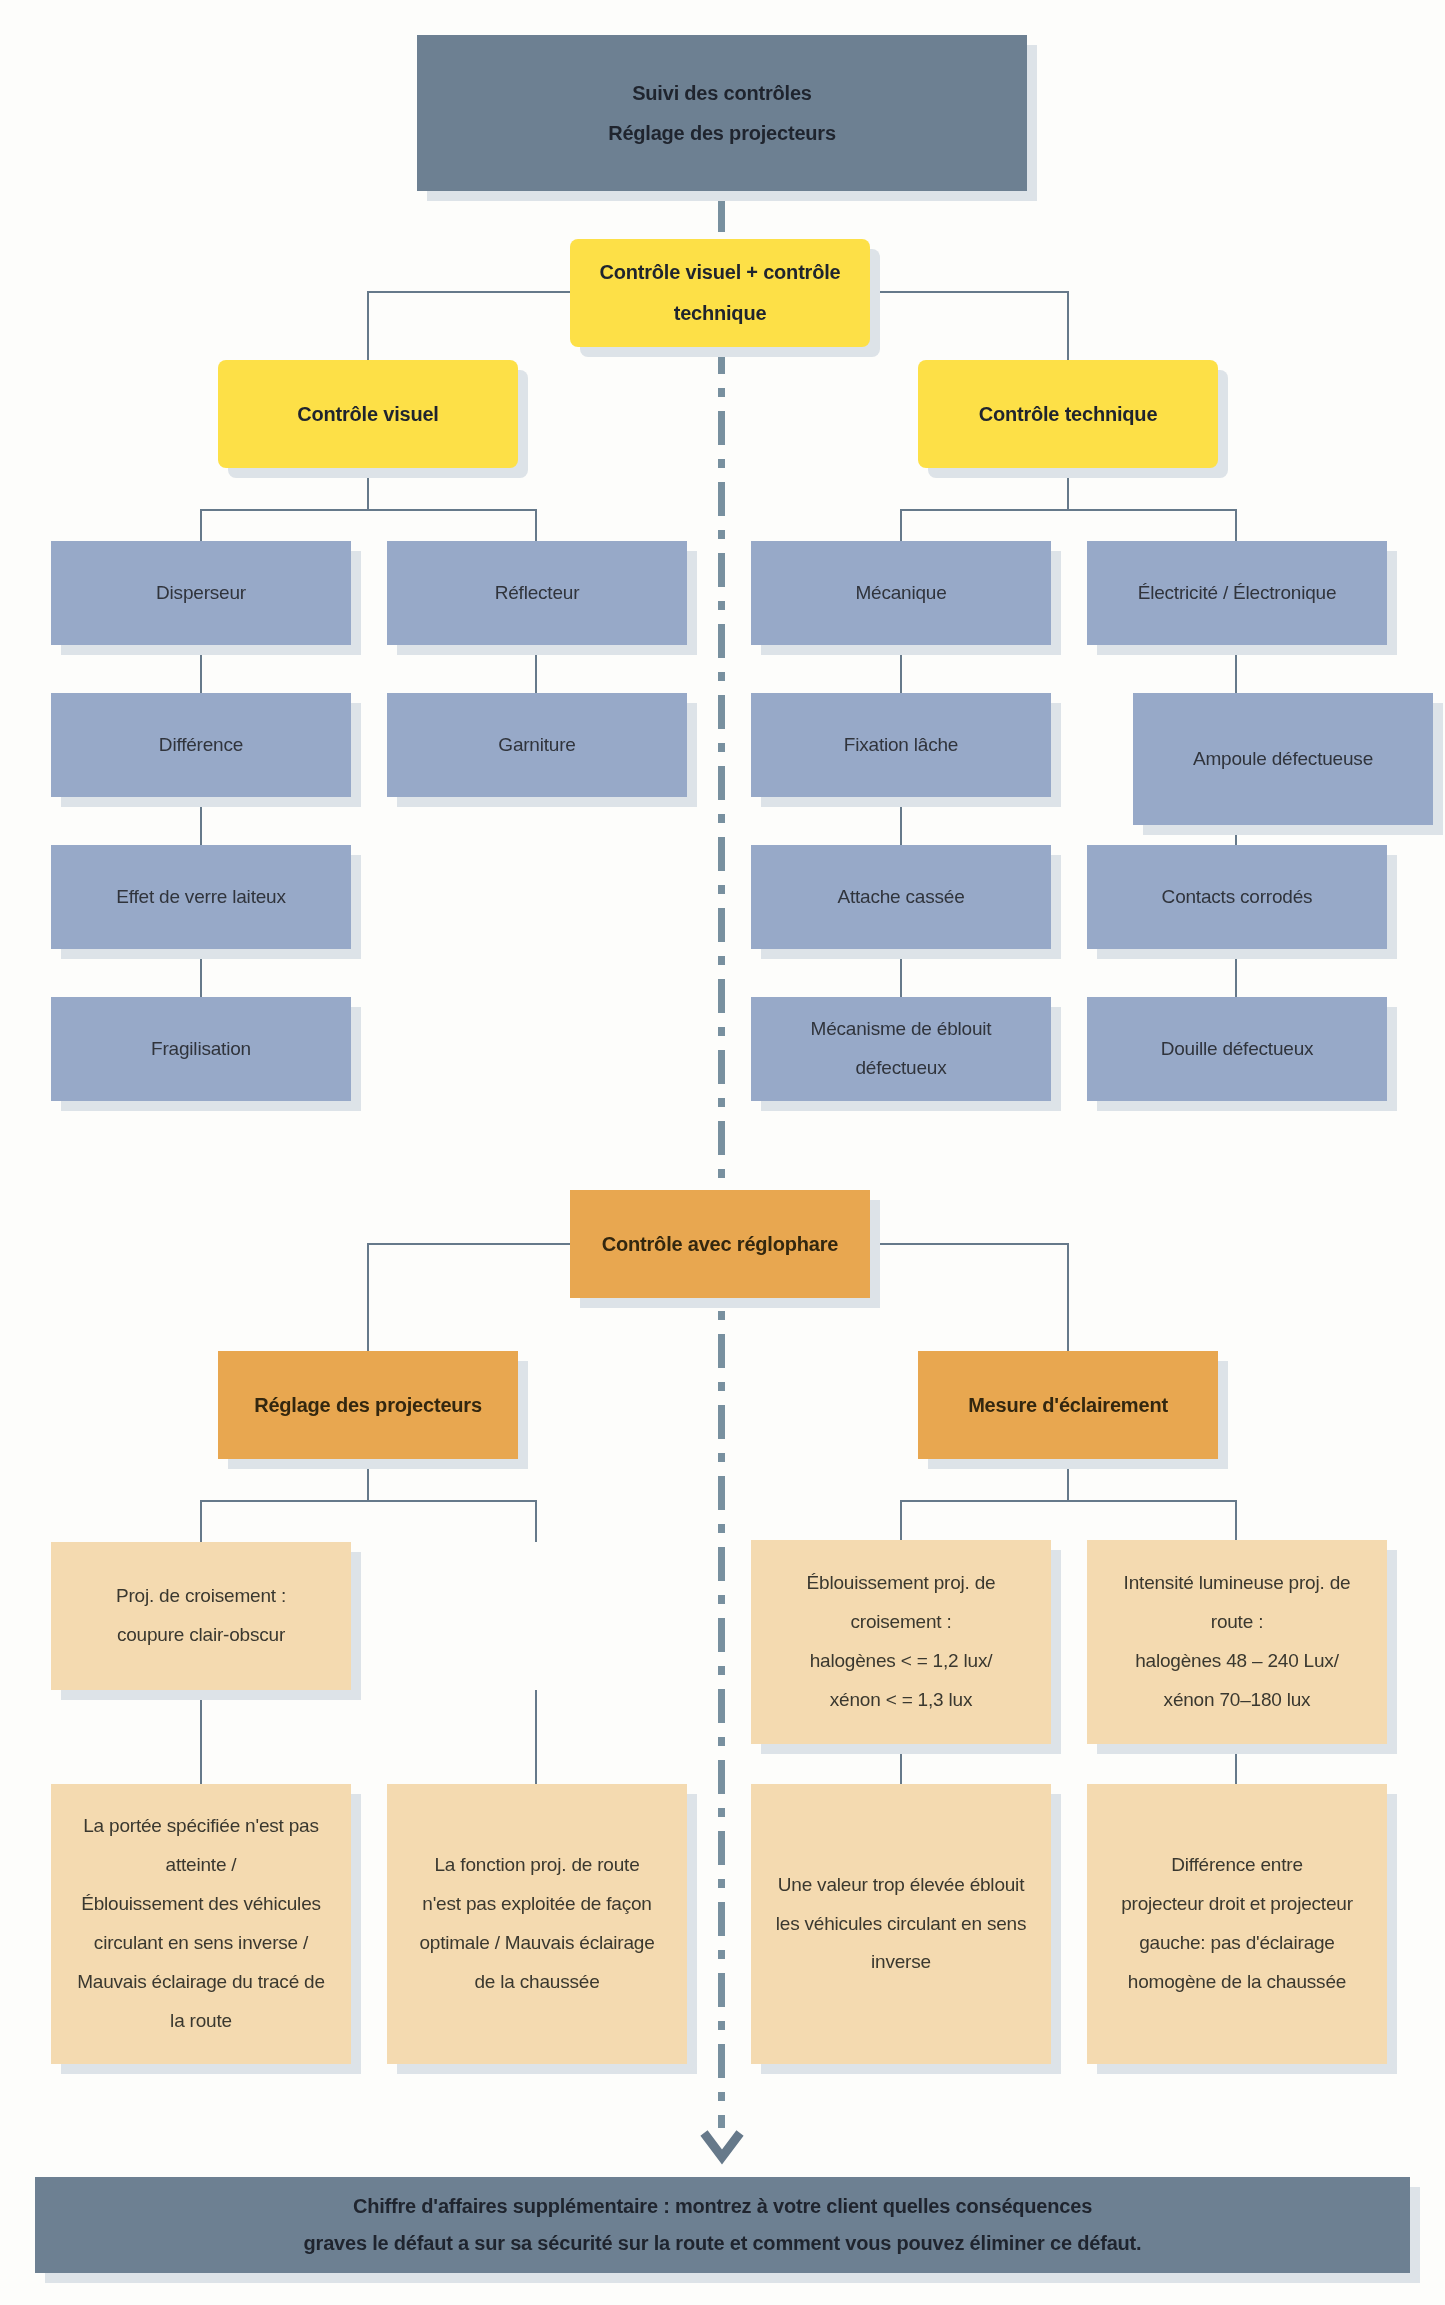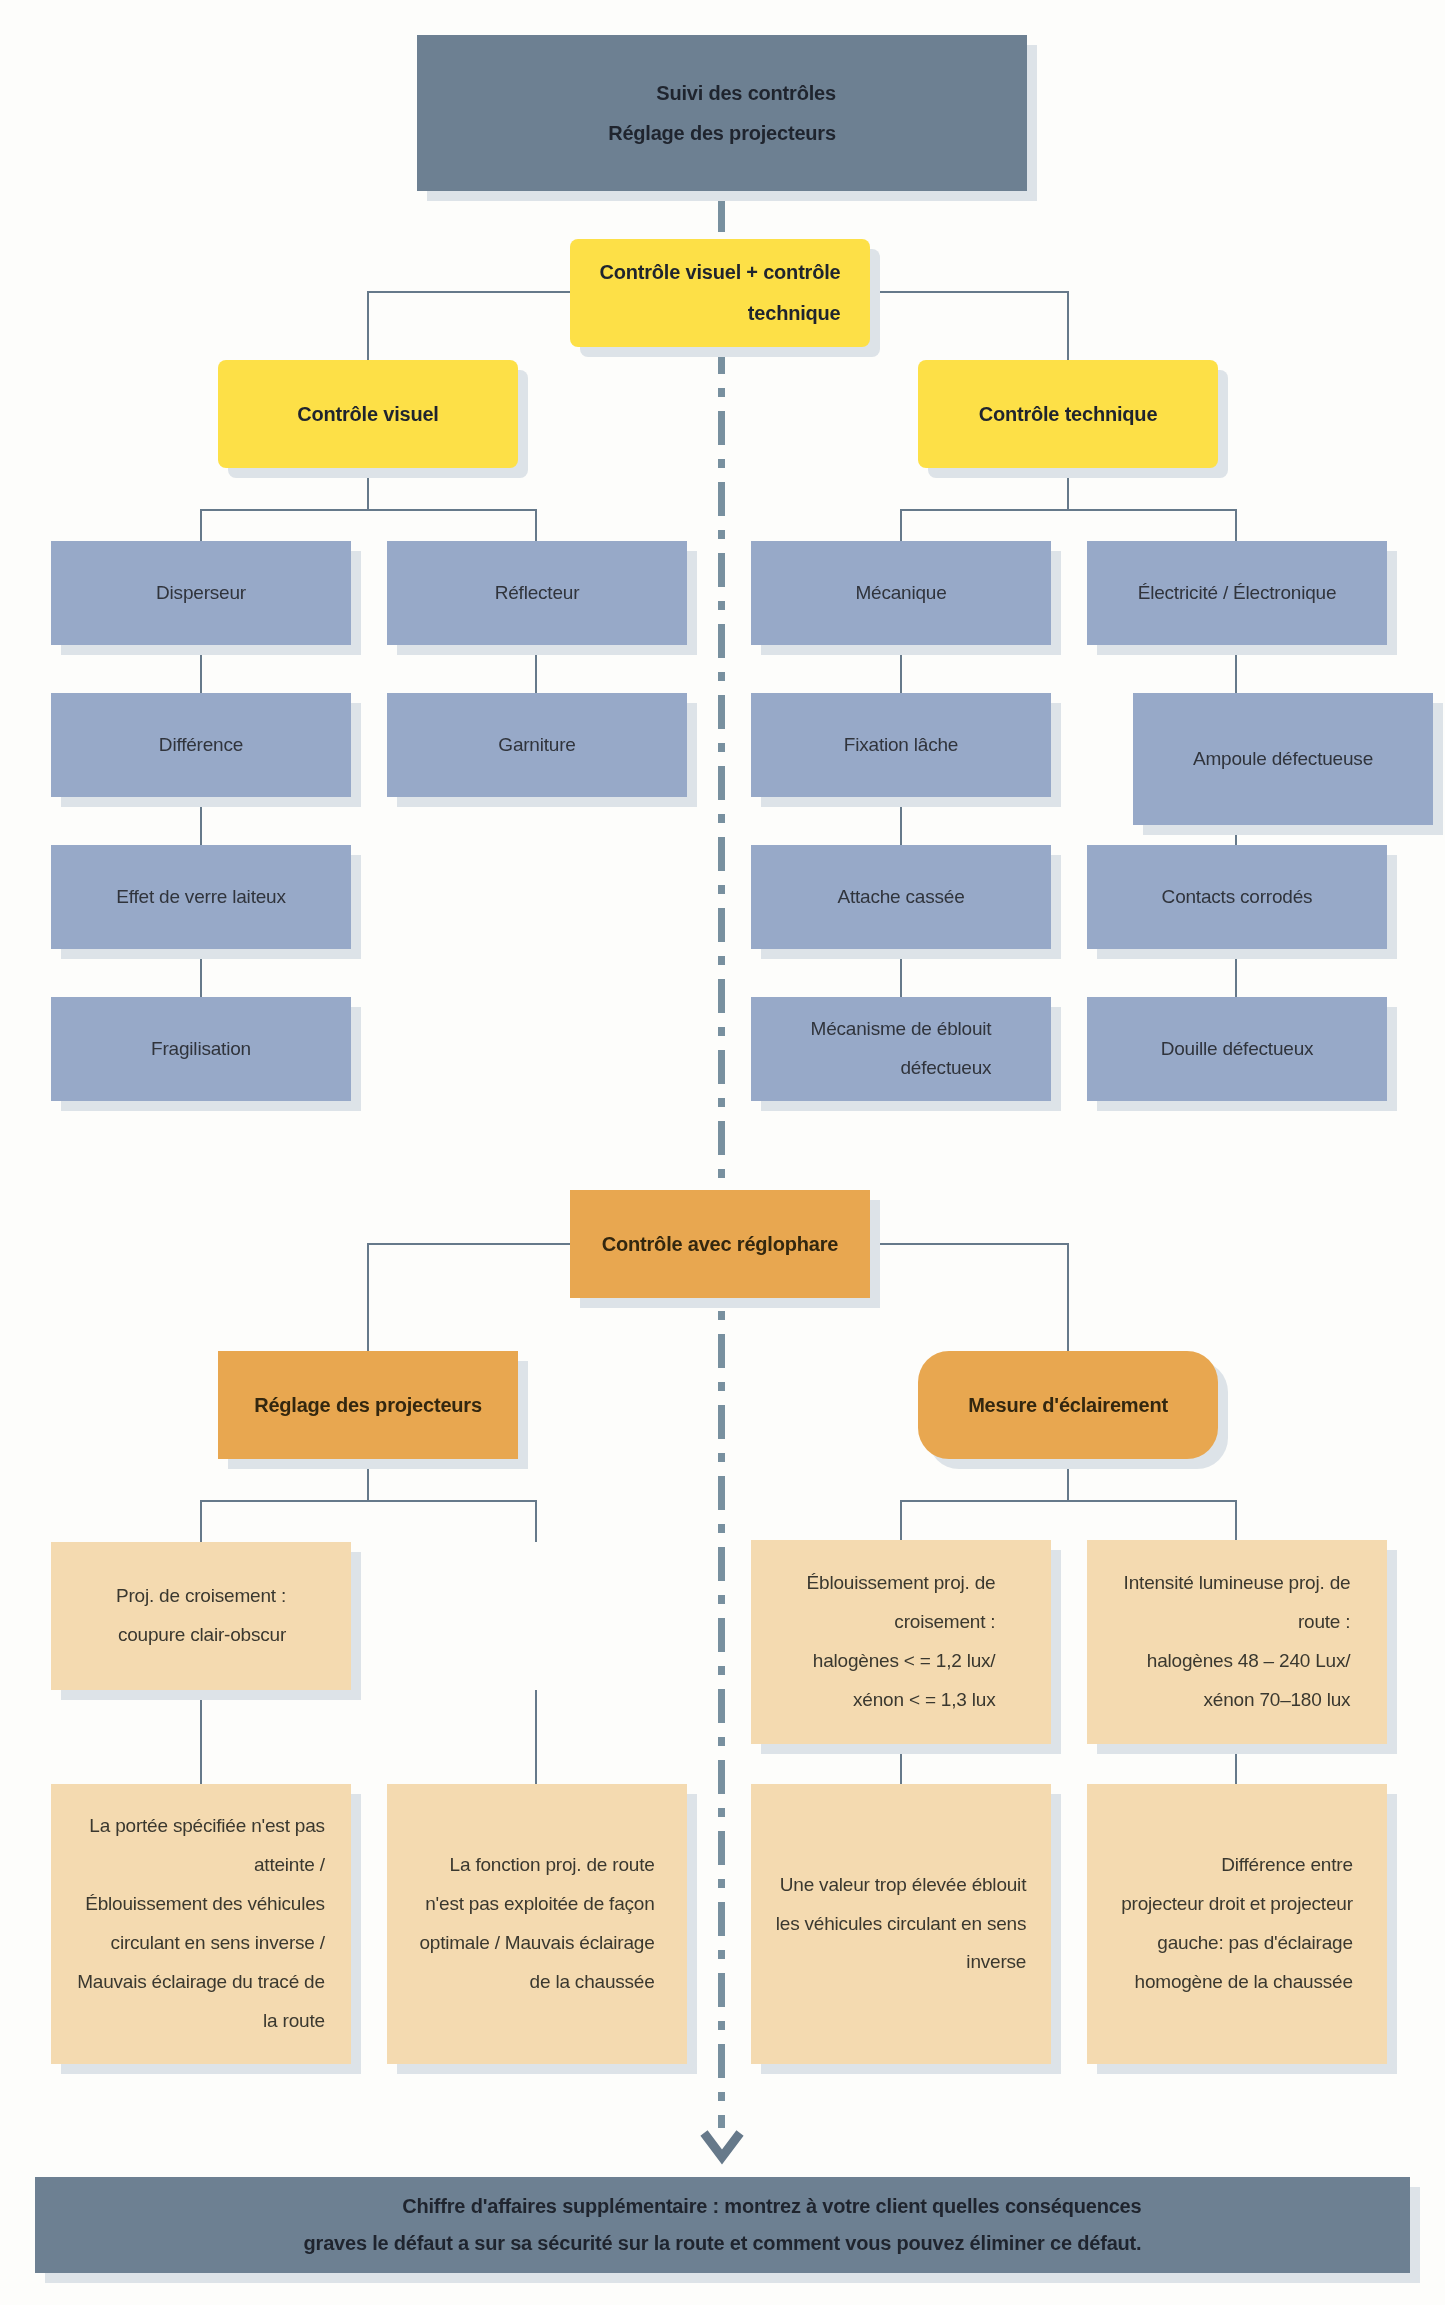--- a/index.html
+++ b/index.html
@@ -6,21 +6,21 @@
   #canvas{
     position:relative;
     width:1445px;height:2305px;
     background:#fdfdfb;
     font-family:"Liberation Sans","DejaVu Sans",sans-serif;
     overflow:hidden;
   }
   .bx{
     position:absolute;
     display:flex;align-items:center;justify-content:center;
-    text-align:right;
+    text-align:center;
     white-space:pre-line;
     box-shadow:10px 10px 0 0 #dde3e8;
     font-size:19px;line-height:2.05;
     color:#30343c;
     letter-spacing:-0.2px;
     box-sizing:border-box;
     padding:4px 8px;
   }
   .b{font-weight:bold;font-size:20px;color:#1f242e;}
   .slate{background:#6d8092;}
@@ -112,21 +112,21 @@
   <div class="bx lb" style="left:751px;top:845px;width:300px;height:104px;">Attache cassée</div>
   <div class="bx lb" style="left:1087px;top:845px;width:300px;height:104px;">Contacts corrodés</div>
 
   <div class="bx lb" style="left:51px;top:997px;width:300px;height:104px;">Fragilisation</div>
   <div class="bx lb" style="left:751px;top:997px;width:300px;height:104px;">Mécanisme de éblouit
 défectueux</div>
   <div class="bx lb" style="left:1087px;top:997px;width:300px;height:104px;">Douille défectueux</div>
 
   <div class="bx orange b" style="left:570px;top:1190px;width:300px;height:108px;">Contrôle avec réglophare</div>
   <div class="bx orange b" style="left:218px;top:1351px;width:300px;height:108px;">Réglage des projecteurs</div>
-  <div class="bx orange b" style="left:918px;top:1351px;width:300px;height:108px;border-radius:31px;">Mesure d'éclairement</div>
+  <div class="bx orange b" style="left:918px;top:1351px;width:300px;height:108px;">Mesure d'éclairement</div>
 
   <div class="bx tan" style="left:51px;top:1542px;width:300px;height:148px;">Proj. de croisement :
 coupure clair-obscur</div>
   <div class="bx tan" style="left:751px;top:1540px;width:300px;height:204px;">Éblouissement proj. de
 croisement :
 halogènes &lt; = 1,2 lux/
 xénon &lt; = 1,3 lux</div>
   <div class="bx tan" style="left:1087px;top:1540px;width:300px;height:204px;">Intensité lumineuse proj. de
 route :
 halogènes 48 – 240 Lux/

